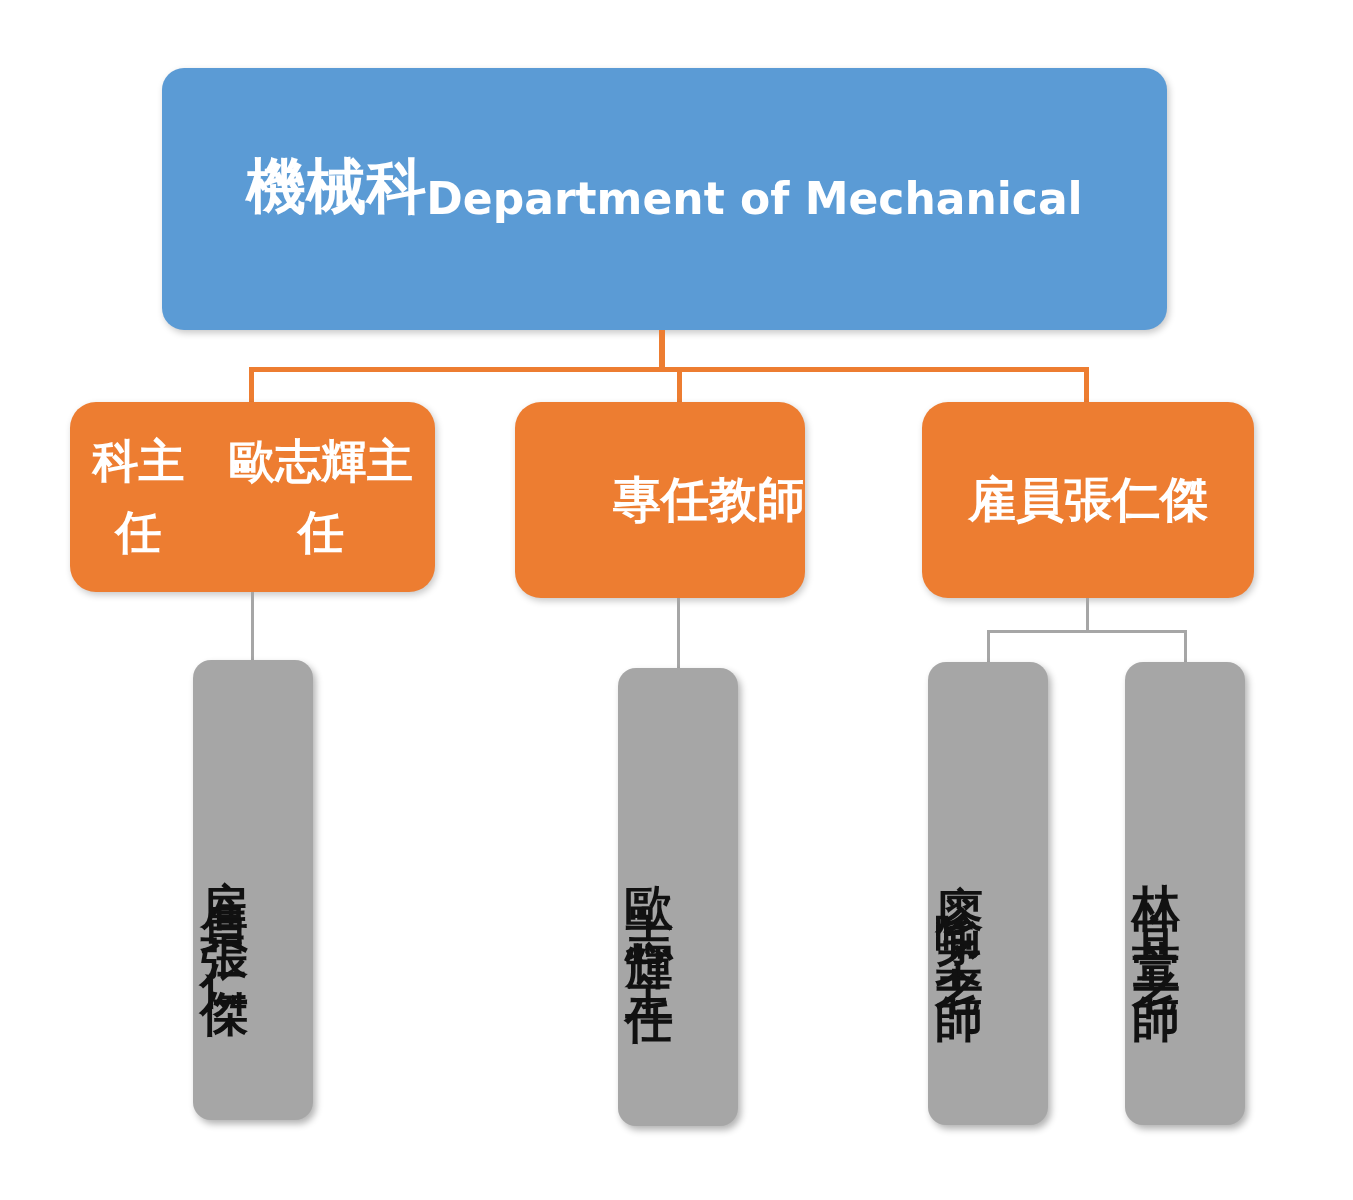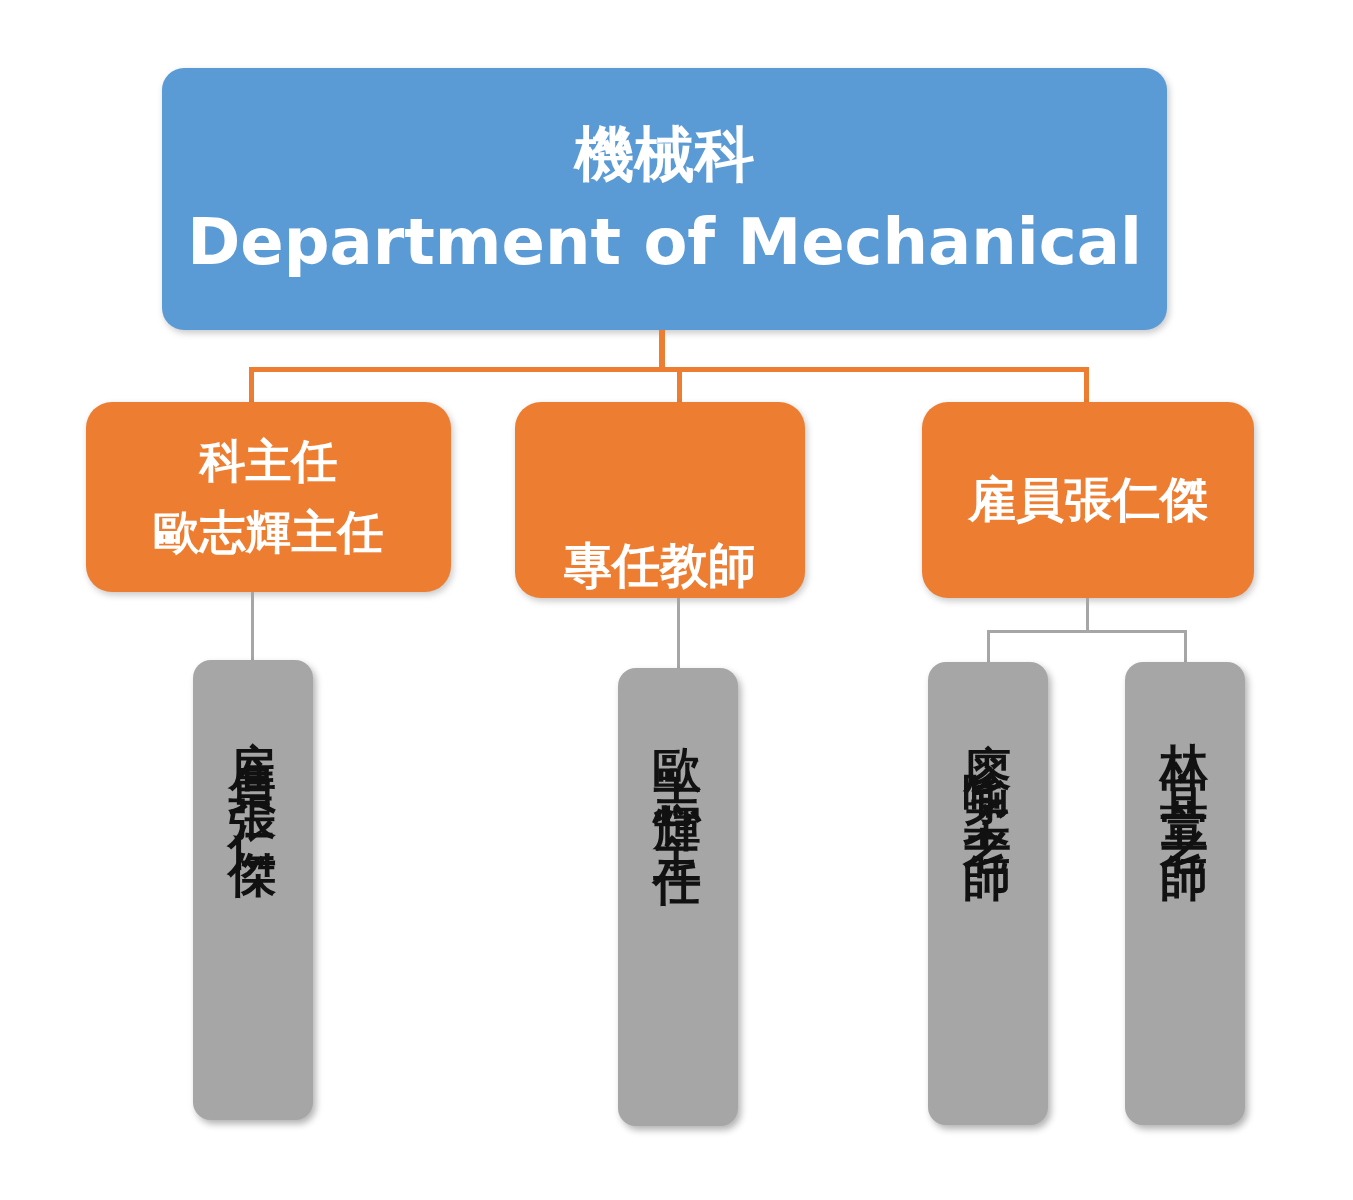--- a/index.html
+++ b/index.html
@@ -12,43 +12,43 @@
     position: relative;
     width: 1353px; height: 1200px;
     background: #ffffff;
     overflow: hidden;
   }
 
   
   .box {
     position: absolute;
     display: flex;
-    flex-direction: column;
+    flex-direction: row;
     align-items: center;
     justify-content: center;
     text-align: center;
   }
   .box-root {
     left: 162px; top: 68px; width: 1005px; height: 262px;
     background: var(--blue, #5B9BD5);
     border-radius: 22px;
     color: #ffffff;
     box-shadow: 2px 3px 7px rgba(0,0,0,0.22);
   }
   .root-zh { font-size: 60px; font-weight: bold; line-height: 1.0; margin-bottom: 26px; }
-  .root-en { font-size: 64px; font-weight: bold; line-height: 1.0; }
+  .root-en { font-size: 44px; font-weight: bold; line-height: 1.0; }
 
   .box-mid {
     background: var(--orange, #ED7D31);
     border-radius: 26px;
     color: #ffffff;
     font-weight: bold;
     box-shadow: 2px 3px 7px rgba(0,0,0,0.22);
   }
-  .mid-1 { left: 70px;  top: 402px; width: 365px; height: 190px; font-size: 46px; line-height: 1.55; margin-left: 16px; }
+  .mid-1 { left: 70px;  top: 402px; width: 365px; height: 190px; font-size: 46px; line-height: 1.55; }
   .mid-2 { left: 515px; top: 402px; width: 290px; height: 196px; font-size: 48px; justify-content: flex-end; }
   .mid-3 { left: 922px; top: 402px; width: 332px; height: 196px; font-size: 48px; }
 
   .box-leaf {
     background: var(--gray, #A6A6A6);
     border-radius: 18px;
     justify-content: flex-start;
     box-shadow: 3px 4px 7px rgba(0,0,0,0.30);
   }
   .leaf-1 { left: 193px;  top: 660px; width: 120px; height: 460px; }

